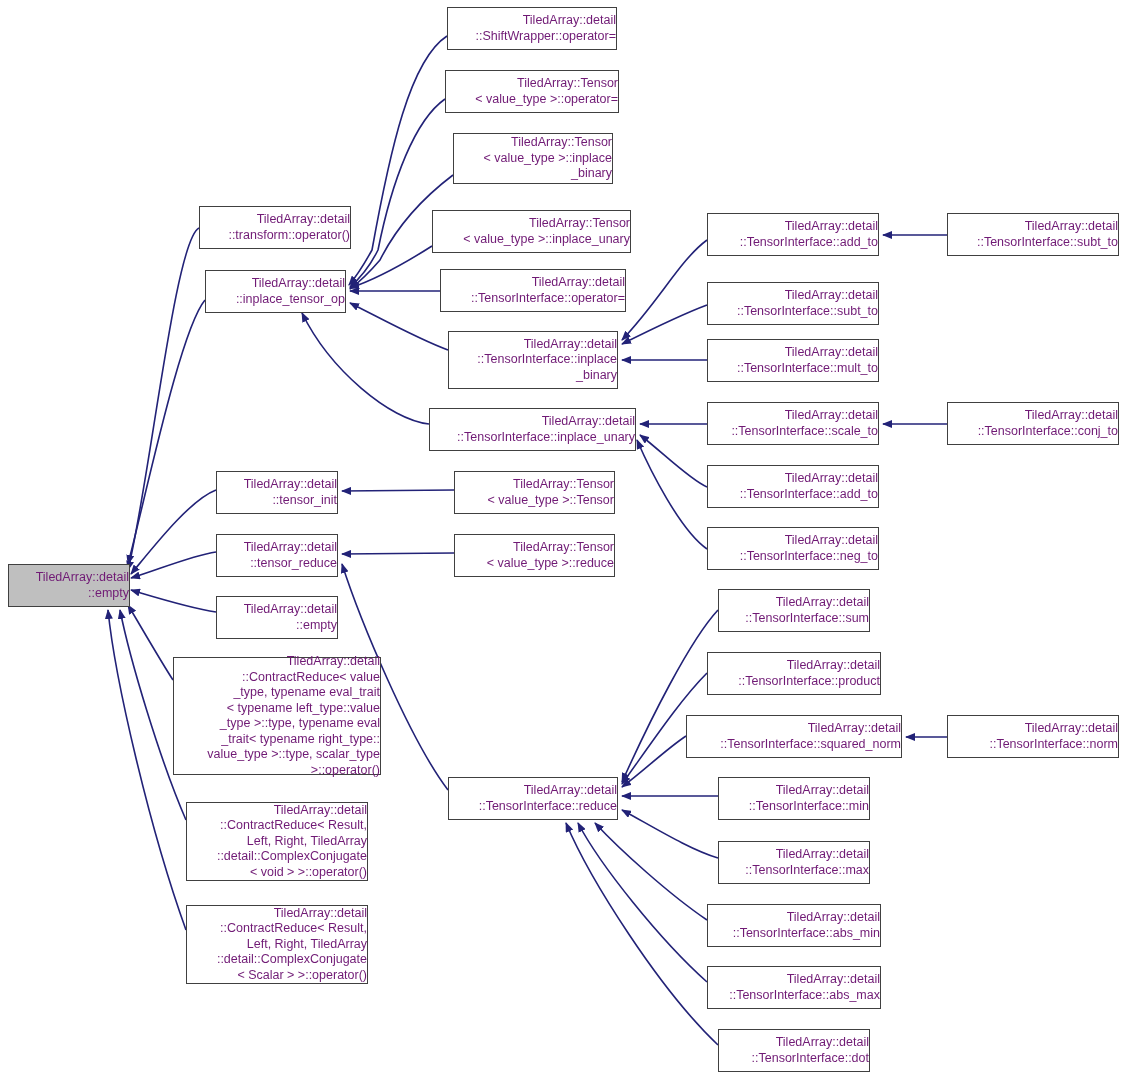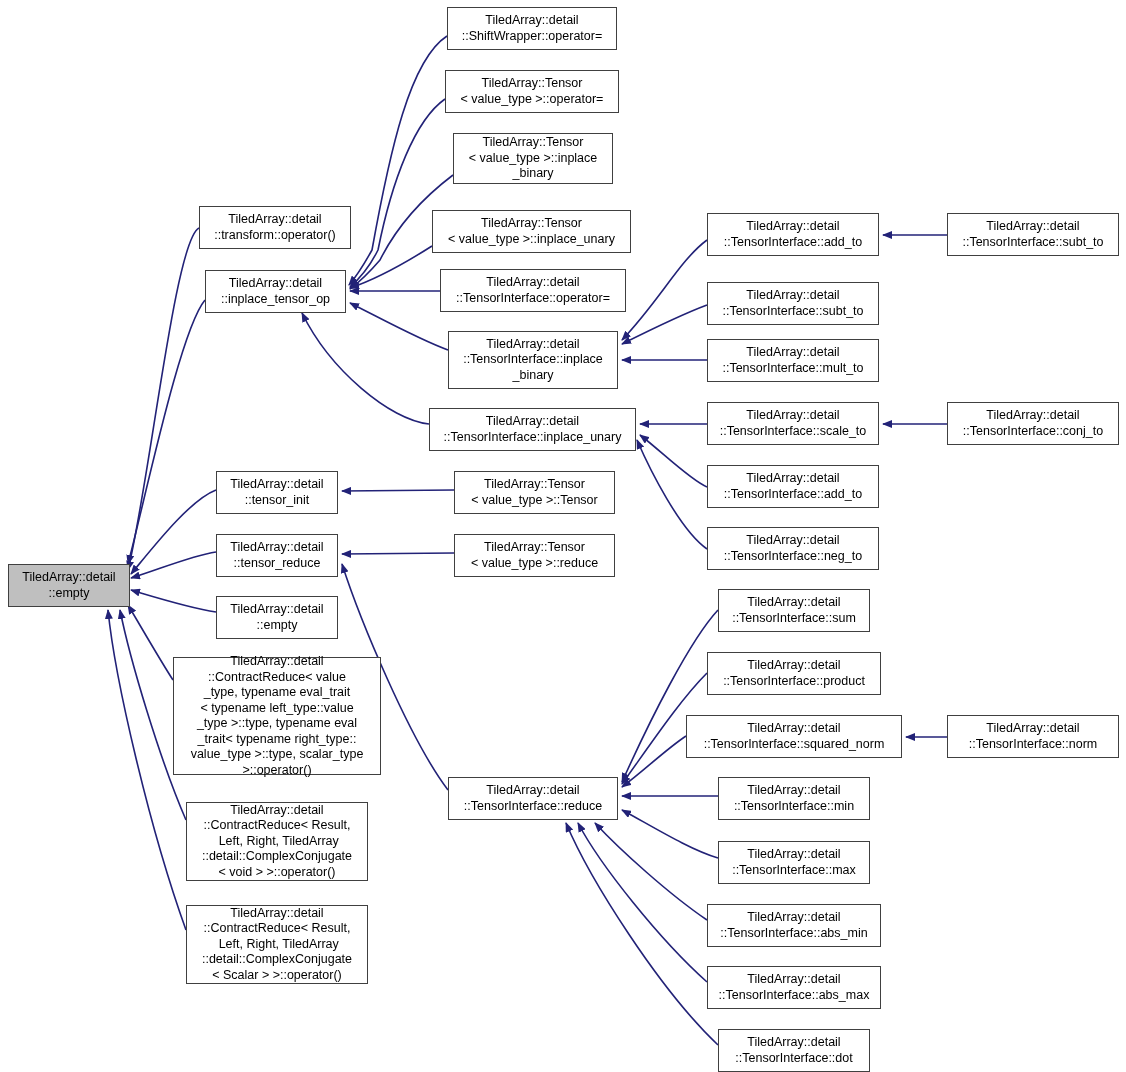--- a/index.html
+++ b/index.html
@@ -1,21 +1,21 @@
 <!DOCTYPE html>
 <html><head>
 <meta charset="utf-8">
 <style>
   html,body{margin:0;padding:0;background:#ffffff;}
   body{width:1126px;height:1072px;overflow:hidden;font-family:"Liberation Sans",sans-serif;}
   #graph{position:relative;width:1126px;height:1072px;background:#ffffff;}
   svg#edges{position:absolute;left:0;top:0;width:1126px;height:1072px;overflow:visible;}
   .node{position:absolute;box-sizing:border-box;background:#ffffff;border:1px solid #404040;
-        display:flex;align-items:center;justify-content:center;text-align:center;
-        font-family:"Liberation Sans",sans-serif;font-size:12.5px;color:#000000;
+        display:flex;align-items:center;justify-content:center;text-align:right;
+        font-family:"Liberation Sans",sans-serif;font-size:12.5px;color:#701a75;
         line-height:15.5px;white-space:pre;letter-spacing:0px;}
   .node.current{background:#bfbfbf;border:1px solid #404040;}
   .node span{display:block;width:100%;}
 </style>
 </head>
 <body>
 
 <div id="graph">
   <svg id="edges" viewBox="0 0 1126 1072">
     <defs>

